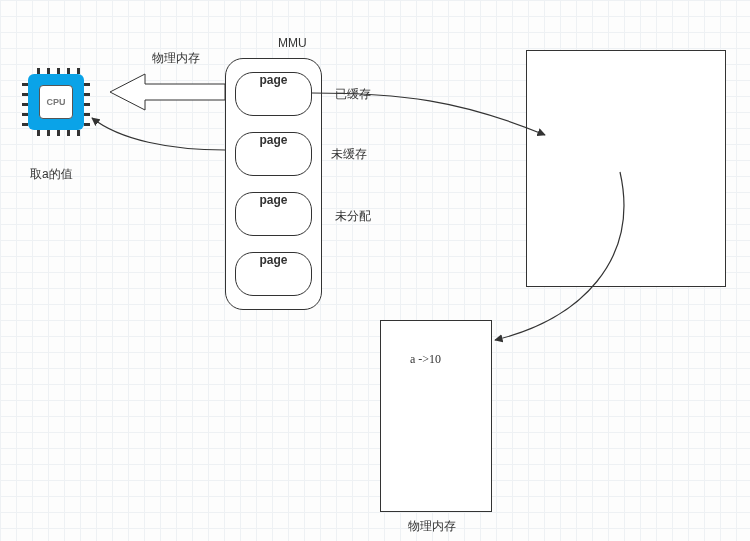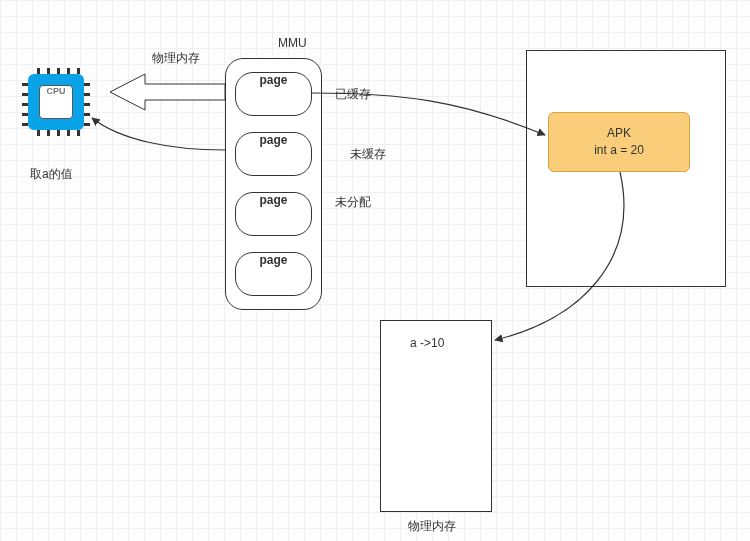--- a/index.html
+++ b/index.html
@@ -2,21 +2,21 @@
 <html><head>
 <meta charset="utf-8">
 <style>
 html,body{margin:0;padding:0;width:750px;height:541px;overflow:hidden;font-family:Arial,"Microsoft YaHei",sans-serif;font-size:12px;color:#333;}
 .canvas{position:relative;width:750px;height:541px;
 background-image:linear-gradient(to right,#eef1f4 1px,transparent 1px),linear-gradient(to bottom,#eef1f4 1px,transparent 1px);
 background-size:16px 16px;background-color:#fdfdfd;}
 .box{position:absolute;border:1px solid #333;background:#fff;}
 .lbl{position:absolute;white-space:nowrap;}
 .cpu-chip{position:absolute;left:28px;top:74px;width:56px;height:56px;border-radius:6px;background:#0aa3e8;display:flex;align-items:center;justify-content:center;}
-.cpu-core{width:32px;height:32px;background:#fff;border-radius:4px;border:1px solid #555;display:flex;justify-content:center;font-size:9px;color:#777;font-weight:bold;}
+.cpu-core{width:32px;height:32px;background:#fff;border-radius:4px;border:1px solid #555;display:flex;align-items:center;justify-content:center;font-size:9px;color:#777;font-weight:bold;}
 .cpu-pins{position:absolute;background:#333;}
 .pt{width:3px;height:6px;}
 .pl{width:6px;height:3px;}
 .mmu{left:225px;top:58px;width:95px;height:250px;border-radius:18px;}
 .page{position:absolute;left:235px;width:75px;height:42px;border:1px solid #333;border-radius:18px;background:#fff;display:flex;align-items:flex-start;justify-content:center;font-weight:bold;}
 .disk{left:526px;top:50px;width:198px;height:235px;}
 .apk{position:absolute;left:548px;top:112px;width:140px;height:58px;border:1px solid #d6a43a;border-radius:6px;background:#f9cd79;display:flex;flex-direction:column;align-items:center;justify-content:center;line-height:1.4;}
 .mem{left:380px;top:320px;width:110px;height:190px;}
 .svglayer{position:absolute;left:0;top:0;width:750px;height:541px;pointer-events:none;}
 </style>
@@ -65,32 +65,28 @@
       <span>page</span>
     </div>
   <div class="page" style="top:192px;">
       <span>page</span>
     </div>
   <div class="page" style="top:252px;">
       <span>page</span>
     </div>
 
   <div class="lbl" style="left:335px;top:86px;">已缓存</div>
-  <div class="lbl" style="left:350px;top:146px;">未缓存</div>
-  <div class="lbl" style="left:335px;top:194px;">未分配</div>
+  <div class="lbl" style="left:331px;top:146px;">未缓存</div>
+  <div class="lbl" style="left:335px;top:208px;">未分配</div>
 
   <div class="lbl" style="left:612px;top:66px;">磁盘</div>
   <div class="box disk"></div>
-  <div class="apk">
-    <span>APK</span>
-    <span>int a = 20</span>
-  </div>
 
   <div class="box mem"></div>
-  <div class="lbl" style="left:410px;top:336px;">a -&gt;10</div>
+  <div class="lbl" style="left:410px;top:352px;font-family:Liberation Serif, serif;">a -&gt;10</div>
   <div class="lbl" style="left:408px;top:518px;font-family:Liberation Serif, serif;">物理内存</div>
 
   <svg class="svglayer">
     <defs>
       <marker id="ah" viewBox="0 0 10 10" refX="9" refY="5" markerWidth="7" markerHeight="7" orient="auto-start-reverse">
         <path d="M 0 0 L 10 5 L 0 10 z" fill="#333"></path>
       </marker>
     </defs>
 
     <path d="M 225 84 L 145 84 L 145 74 L 110 92 L 145 110 L 145 100 L 225 100 Z" fill="#fff" stroke="#333" stroke-width="1"></path>

